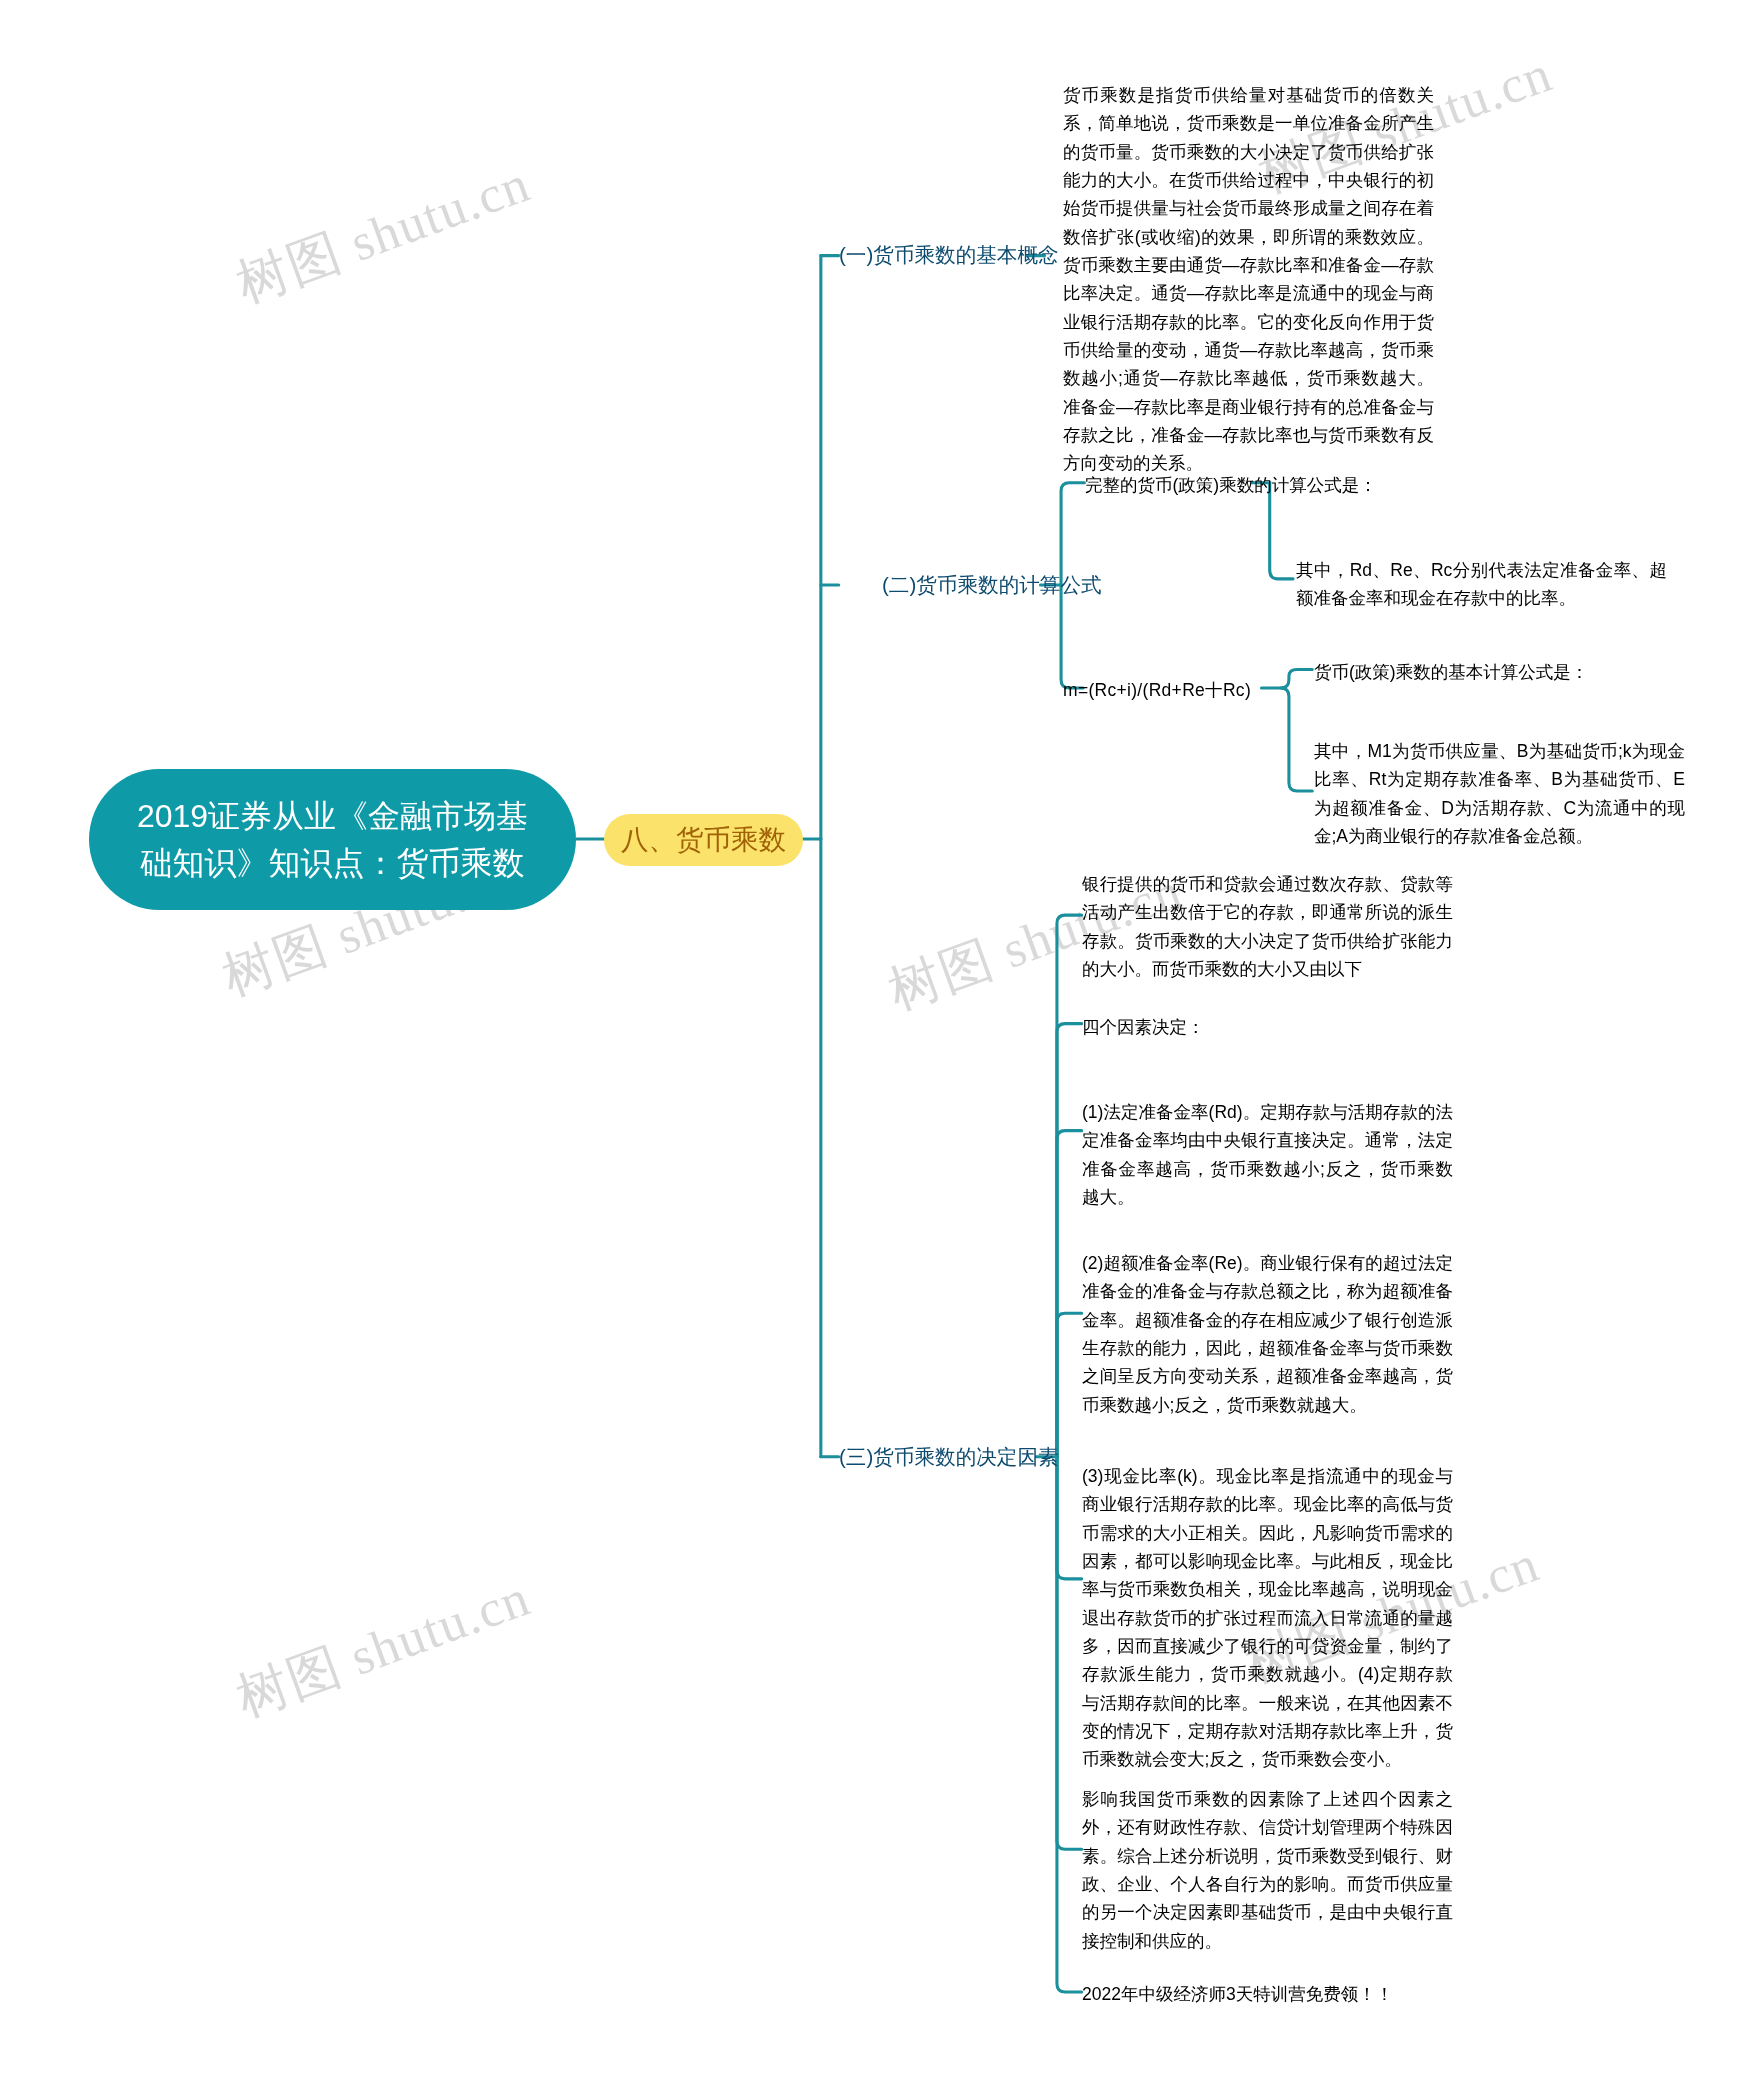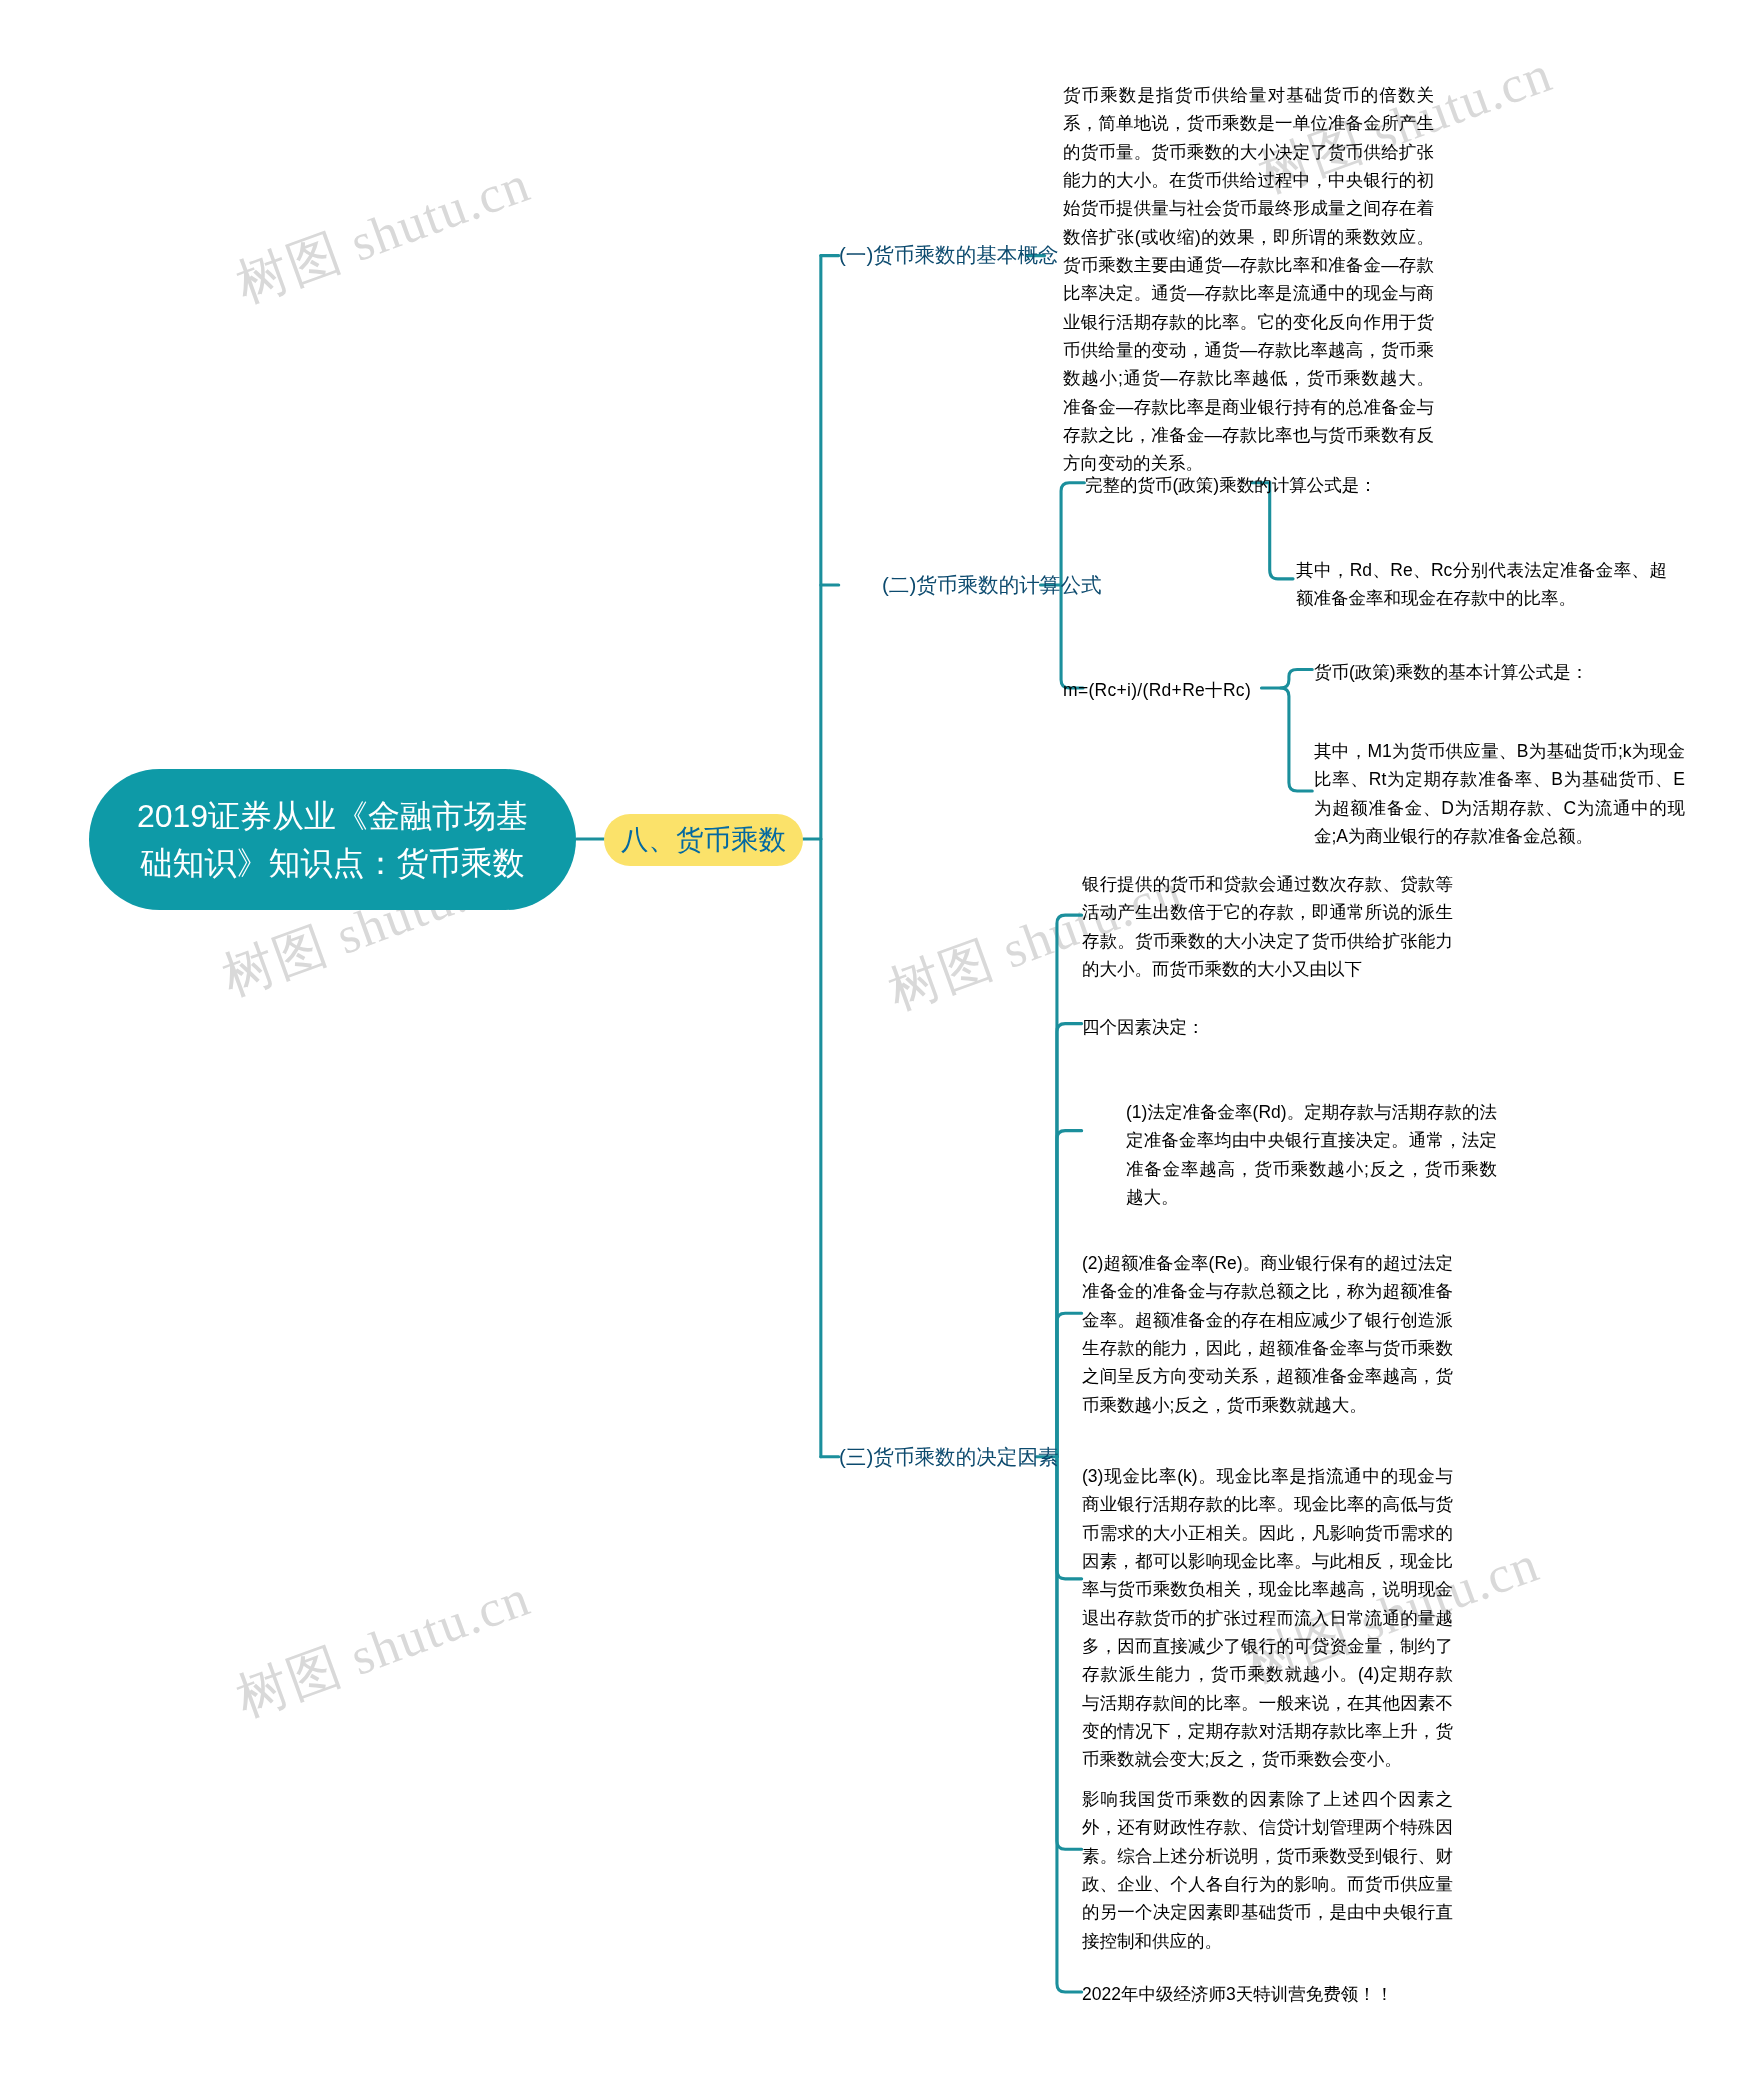--- a/index.html
+++ b/index.html
@@ -37,21 +37,21 @@
     display:flex;align-items:center;justify-content:center;
     text-align:center;
     font-size:32px;
     line-height:1.45;
     padding:35px 32px;
     box-sizing:border-box;
   }
 
   .lvl1{
     background:#fbe26a;
-    color:#0369a1;
+    color:#a16207;
     border-radius:41px;
     display:flex;align-items:center;justify-content:center;
     text-align:center;
     font-size:27.5px;
     padding:16px 32px;
     box-sizing:border-box;
     white-space:nowrap;
   }
 
   .lvl2{
@@ -140,21 +140,21 @@
   <div class="node leaf nowrapish" style="left:1314px;top:658px;">货币(政策)乘数的基本计算公式是：</div>
 
   <div class="node leaf" style="left:1314px;top:737px;width:371px;">其中，M1为货币供应量、B为基础货币;k为现金比率、Rt为定期存款准备率、B为基础货币、E为超额准备金、D为活期存款、C为流通中的现金;A为商业银行的存款准备金总额。</div>
 
   <div class="node lvl2" style="left:839px;top:1442px;">(三)货币乘数的决定因素</div>
 
   <div class="node leaf" style="left:1082px;top:870px;">银行提供的货币和贷款会通过数次存款、贷款等活动产生出数倍于它的存款，即通常所说的派生存款。货币乘数的大小决定了货币供给扩张能力的大小。而货币乘数的大小又由以下</div>
 
   <div class="node leaf nowrapish" style="left:1082px;top:1013px;">四个因素决定：</div>
 
-  <div class="node leaf" style="left:1082px;top:1098px;margin-left:44px;">(1)法定准备金率(Rd)。定期存款与活期存款的法定准备金率均由中央银行直接决定。通常，法定准备金率越高，货币乘数越小;反之，货币乘数越大。</div>
+  <div class="node leaf" style="left:1082px;top:1098px;">(1)法定准备金率(Rd)。定期存款与活期存款的法定准备金率均由中央银行直接决定。通常，法定准备金率越高，货币乘数越小;反之，货币乘数越大。</div>
 
   <div class="node leaf" style="left:1082px;top:1249px;">(2)超额准备金率(Re)。商业银行保有的超过法定准备金的准备金与存款总额之比，称为超额准备金率。超额准备金的存在相应减少了银行创造派生存款的能力，因此，超额准备金率与货币乘数之间呈反方向变动关系，超额准备金率越高，货币乘数越小;反之，货币乘数就越大。</div>
 
   <div class="node leaf" style="left:1082px;top:1462px;">(3)现金比率(k)。现金比率是指流通中的现金与商业银行活期存款的比率。现金比率的高低与货币需求的大小正相关。因此，凡影响货币需求的因素，都可以影响现金比率。与此相反，现金比率与货币乘数负相关，现金比率越高，说明现金退出存款货币的扩张过程而流入日常流通的量越多，因而直接减少了银行的可贷资金量，制约了存款派生能力，货币乘数就越小。(4)定期存款与活期存款间的比率。一般来说，在其他因素不变的情况下，定期存款对活期存款比率上升，货币乘数就会变大;反之，货币乘数会变小。</div>
 
   <div class="node leaf" style="left:1082px;top:1785px;">影响我国货币乘数的因素除了上述四个因素之外，还有财政性存款、信贷计划管理两个特殊因素。综合上述分析说明，货币乘数受到银行、财政、企业、个人各自行为的影响。而货币供应量的另一个决定因素即基础货币，是由中央银行直接控制和供应的。</div>
 
   <div class="node leaf nowrapish" style="left:1082px;top:1980px;">2022年中级经济师3天特训营免费领！！</div>
 
 </div>

